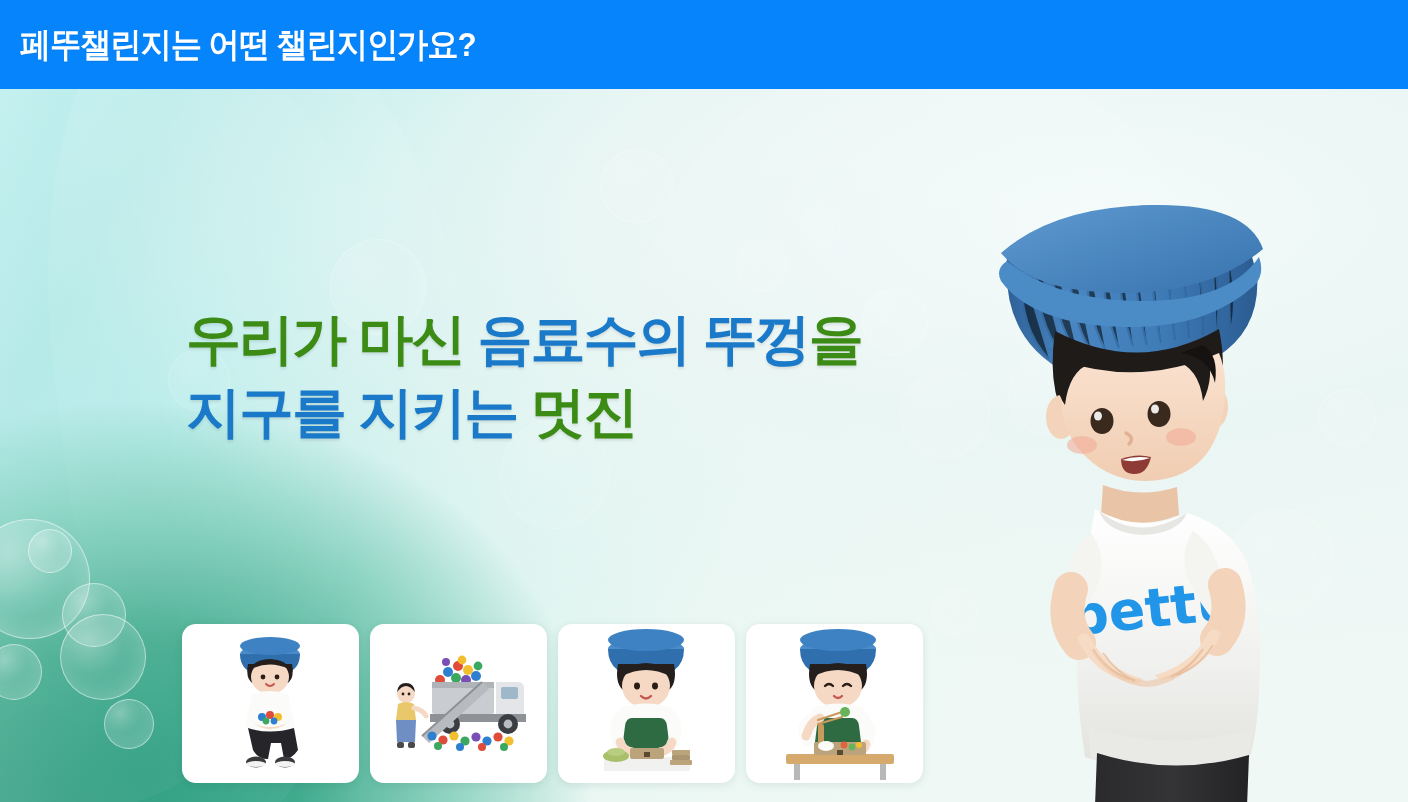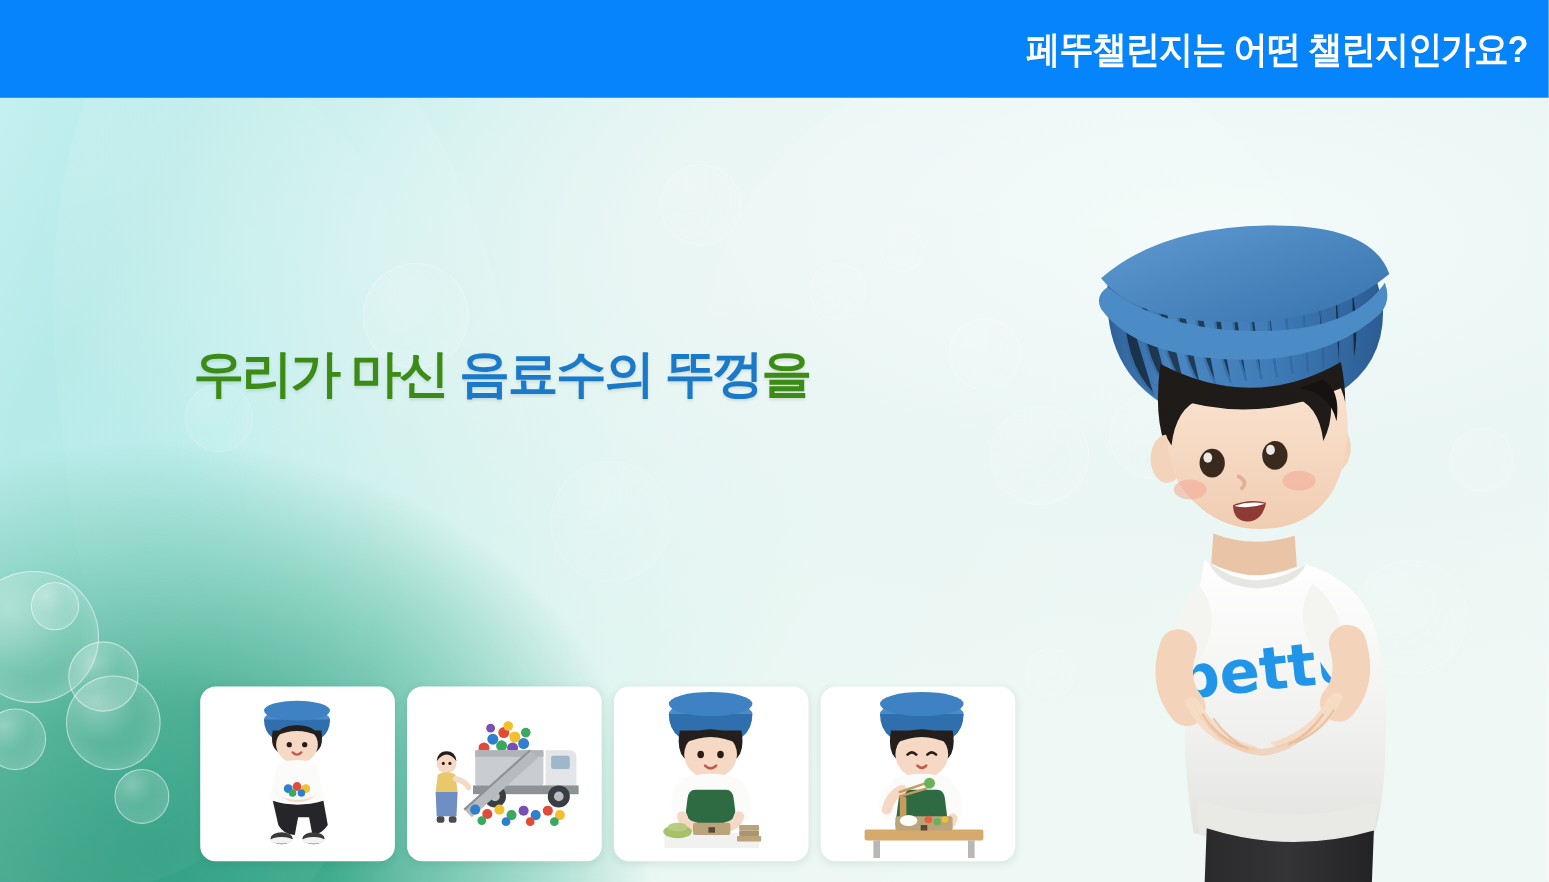--- a/index.html
+++ b/index.html
@@ -8,21 +8,21 @@
   body{
     font-family:"Liberation Sans","DejaVu Sans",sans-serif;
     background:#ffffff;
   }
   .page{position:relative;width:1408px;height:802px;overflow:hidden;}
 
   
   .header-bar{
     position:absolute;left:0;top:0;width:1408px;height:89px;
     background:#0584fb;
-    display:flex;align-items:center;justify-content:flex-end;
+    display:flex;align-items:center;justify-content:flex-start;
   }
   .header-title{
     color:#ffffff;
     font-size:34px;
     font-weight:bold;
     letter-spacing:-1.2px;
     transform:scaleX(.92);
     text-shadow:0 1px 0 rgba(0,0,0,.06);
     white-space:nowrap;
   }
@@ -73,22 +73,22 @@
   
   .bubble{
     position:absolute;border-radius:50%;
     border:1px solid rgba(255,255,255,.55);
     background:radial-gradient(circle at 32% 28%, rgba(255,255,255,.34) 0%, rgba(255,255,255,.10) 42%, rgba(255,255,255,.03) 70%, rgba(255,255,255,.10) 100%);
     box-shadow:inset -6px -8px 18px rgba(255,255,255,.20);
   }
 
   
   .headline{
-    position:absolute;left:176px;top:214px;
-    font-size:46px;line-height:73px;font-weight:bold;
+    position:absolute;left:186px;top:214px;
+    font-size:55px;line-height:73px;font-weight:bold;
     letter-spacing:-2px;
     white-space:nowrap;
     text-shadow:0 2px 3px rgba(0,0,0,.10);
   }
   .hl-line{display:block;}
   .g{color:#3b8b15;}
   .b{color:#1a79c8;}
 
   
   .thumbs{
@@ -143,20 +143,23 @@
     <div class="bubble" style="left:1090px;top:250px;width:62px;height:62px;opacity:.34;"></div>
     <div class="bubble" style="left:1230px;top:420px;width:104px;height:104px;opacity:.40;"></div>
     <div class="bubble" style="left:1318px;top:300px;width:58px;height:58px;opacity:.34;"></div>
     <div class="bubble" style="left:932px;top:500px;width:46px;height:46px;opacity:.34;"></div>
     <div class="bubble" style="left:500px;top:330px;width:110px;height:110px;opacity:.30;"></div>
     <div class="bubble" style="left:168px;top:260px;width:62px;height:62px;opacity:.35;"></div>
 
     <div class="headline">
       <span class="hl-line">
         <span class="g">우리가 마신 </span><span class="b">음료수의 뚜껑</span><span class="g">을</span>
+      </span>
+      <span class="hl-line">
+        <span class="b">지구를 지키는 </span><span class="g">멋진</span>
       </span>
     </div>
 
     <div class="thumbs">
 
       <div class="card">
         <svg width="177" height="159" viewBox="0 0 177 159">
 
           <ellipse cx="88" cy="30" rx="30" ry="9" fill="#4a8cc9"></ellipse>
           <path d="M58 30 q0 22 30 22 q30 0 30 -22 z" fill="#2f6fae"></path>

